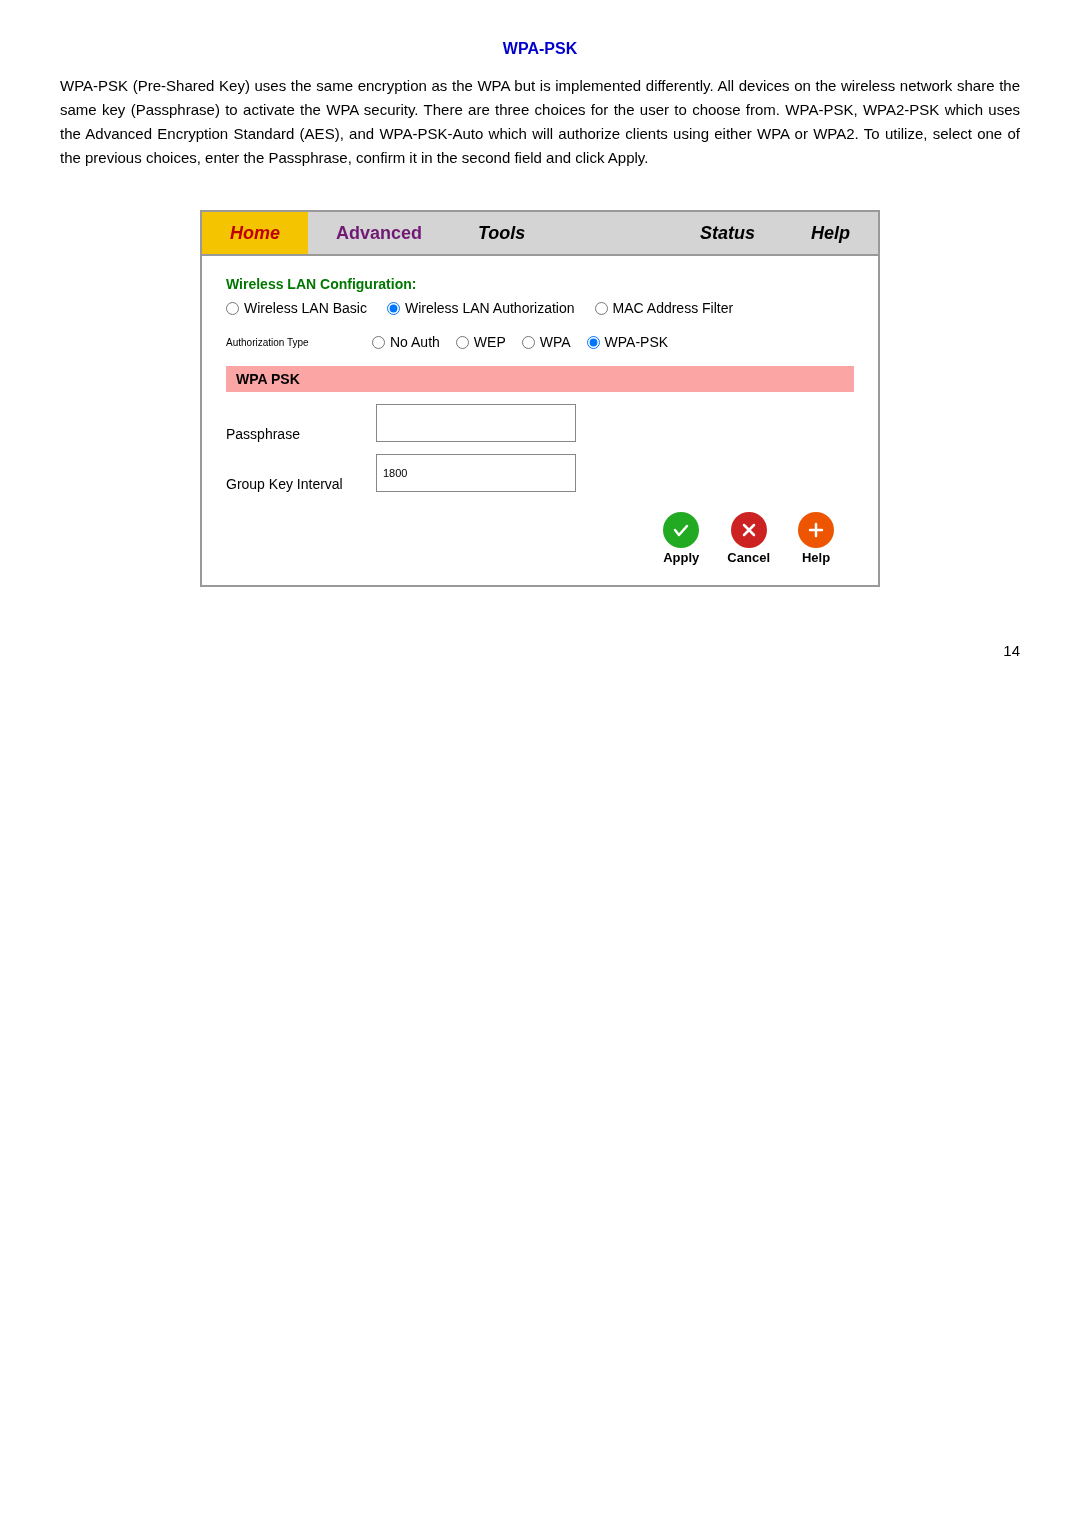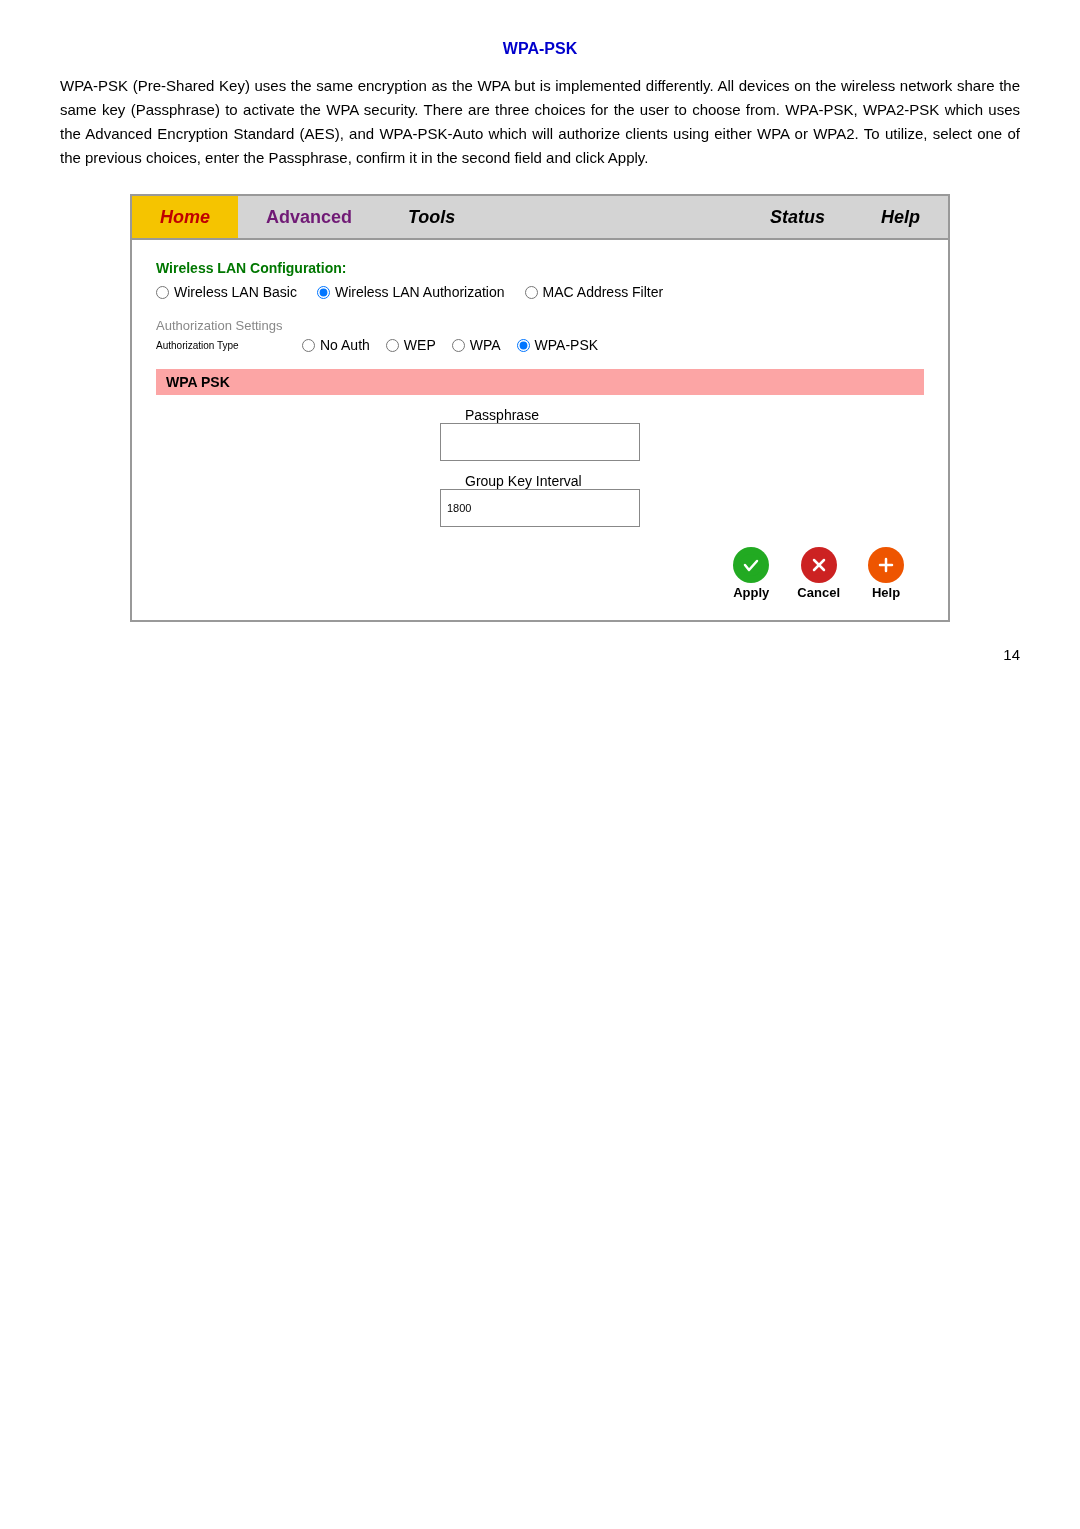--- a/index.html
+++ b/index.html
@@ -18,26 +18,26 @@
       font-weight: bold;
       color: #00c;
       font-size: 16px;
       margin-bottom: 16px;
     }
 
     .description {
       text-align: justify;
       line-height: 1.6;
       font-size: 15px;
-      margin-bottom: 24px;
+      margin-bottom: 40px;
     }
 
     .router-ui {
       border: 2px solid #999;
-      width: 820px;
+      width: 680px;
       margin: 5px auto;
       background: #fff;
     }
 
     
     .nav-bar {
       display: flex;
       align-items: stretch;
       background: #d4d4d4;
       border-bottom: 2px solid #999;
@@ -135,24 +135,23 @@
       background: #fca5a5;
       padding: 5px 10px;
       font-size: 14px;
       font-weight: bold;
       margin-bottom: 12px;
       color: #000;
     }
 
     .form-row {
       display: flex;
-      align-items: center;
+      align-items: flex-end;
       margin-bottom: 12px;
       font-size: 14px;
-      flex-direction: column;
     }
 
     .form-row-label {
       min-width: 150px;
       font-size: 14px;
     }
 
     .form-row input[type="text"] {
       border: 1px solid #888;
       padding: 12px 6px;
@@ -199,21 +198,21 @@
       color: #fff;
     }
 
     .btn-help .btn-icon {
       background: #ee5500;
       color: #fff;
     }
 
     .page-number {
       text-align: right;
-      margin-top: 24px;
+      margin-top: 55px;
       font-size: 15px;
     }
   </style>
 </head>
 <body>
 
 <p class="page-title">WPA-PSK</p>
 
 <p class="description">WPA-PSK (Pre-Shared Key) uses the same encryption as the WPA but is implemented differently.  All devices on the wireless network share the same key (Passphrase) to activate the WPA security.  There are three choices for the user to choose from. WPA-PSK, WPA2-PSK which uses the Advanced Encryption Standard (AES), and WPA-PSK-Auto which will authorize clients using either WPA or WPA2. To utilize, select one of the previous choices, enter the Passphrase, confirm it in the second field and click Apply.</p>
 
@@ -239,21 +238,20 @@
       <label class="radio-label">
         <input type="radio" name="wlan_config" value="authorization" checked="" style="">
         <span>Wireless LAN Authorization</span>
       </label>
       <label class="radio-label">
         <input type="radio" name="wlan_config" value="mac" style="">
         <span>MAC Address Filter</span>
       </label>
     </div>
 
-    <div class="auth-settings-title">Authorization Settings</div>
 
     <div class="auth-type-row">
       <span class="auth-type-label">Authorization Type</span>
       <label class="radio-label">
         <input type="radio" name="auth_type" value="noauth" style="">
         <span>No Auth</span>
       </label>
       <label class="radio-label">
         <input type="radio" name="auth_type" value="wep" style="">
         <span>WEP</span>

